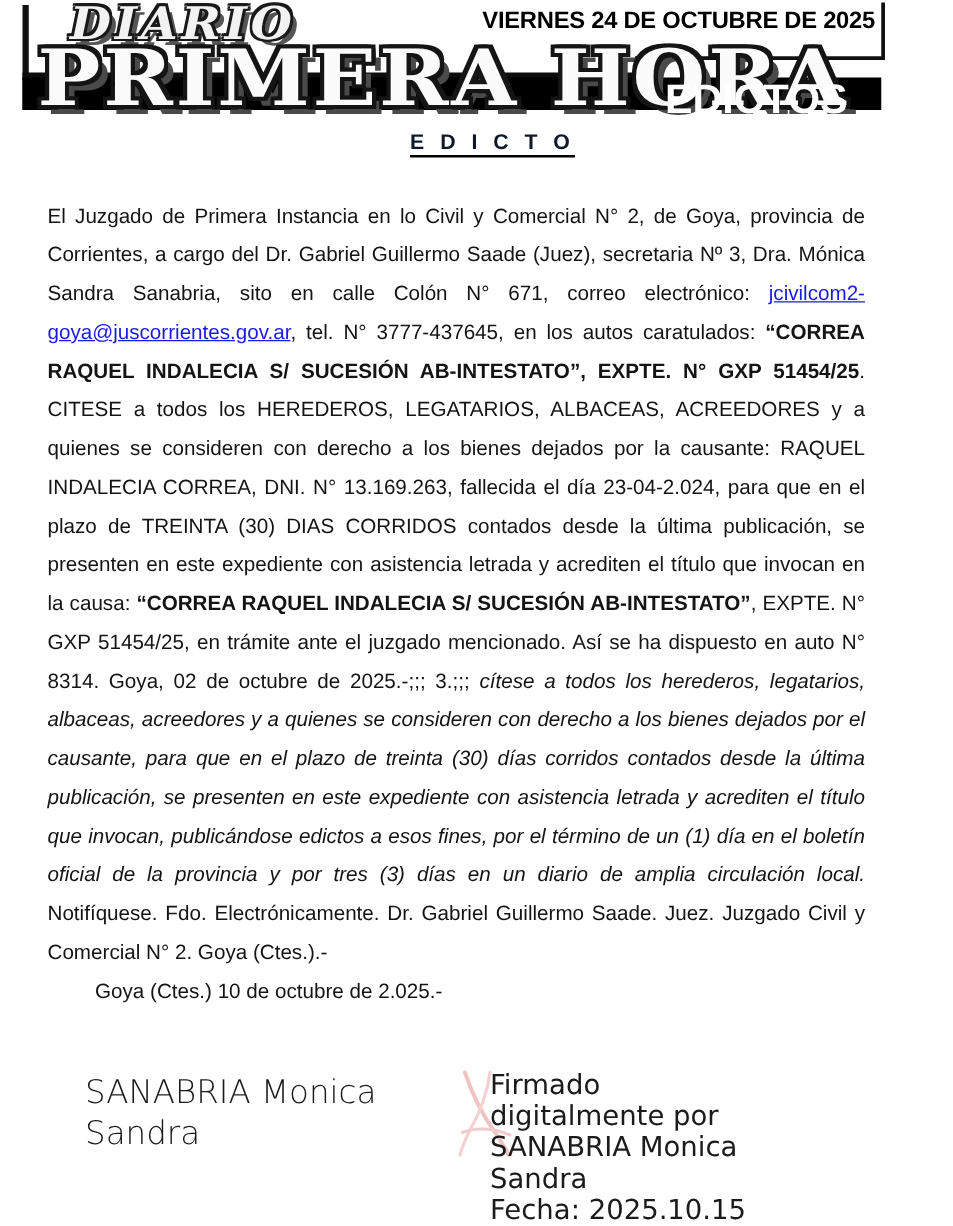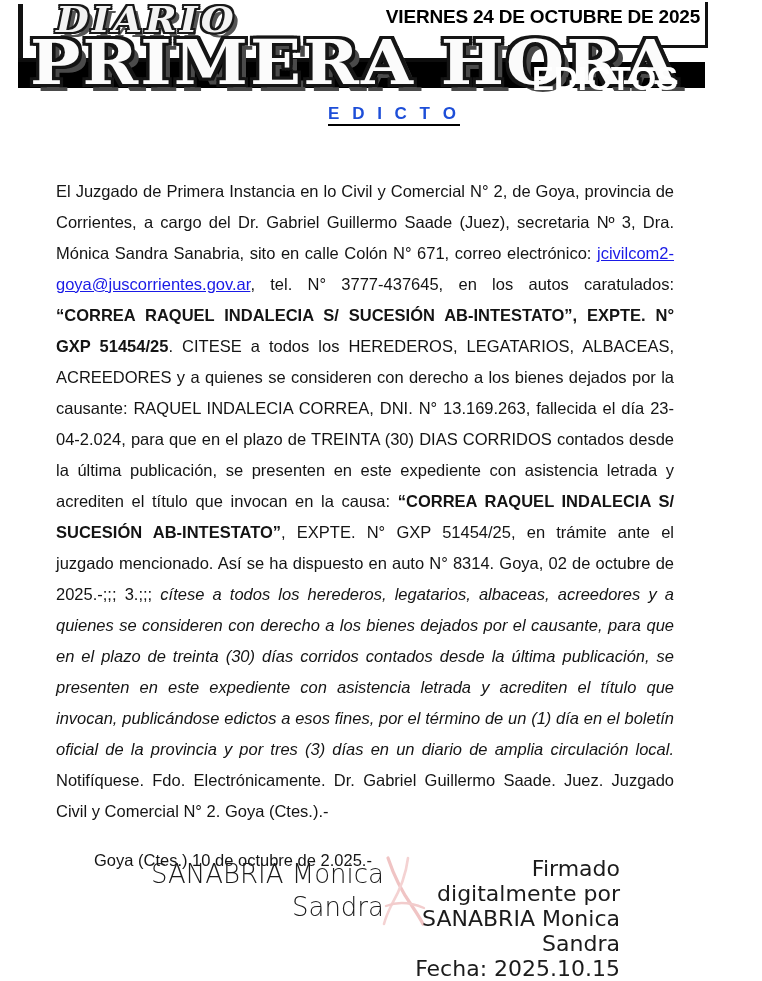--- a/index.html
+++ b/index.html
@@ -89,57 +89,57 @@
     white-space:nowrap;
   }
 
   
   .edicto-title{
     text-align:center;
     margin-top:12px;
     font-size:17px;
     font-weight:bold;
     letter-spacing:4px;
-    color:#1d4ed8;
+    color:#0f172a;
     margin-left:26px;
   }
   .edicto-title span{
     border-bottom:2px solid #000;
     padding-bottom:1px;
   }
 
   
   .doc-body{
     position:absolute;
     left:38px;
     top:158px;
     width:654px;
     text-align:justify;
     font-size:16.5px;
     line-height:31px;
     color:#141414;
     font-family:"Liberation Sans", sans-serif;
   }
-  .doc-body p{margin:18px;text-align:justify;}
+  .doc-body p{margin:0;text-align:justify;}
   .b{font-weight:bold;}
   .i{font-style:italic;}
   .mail{
     color:#1a1ae6;
     text-decoration:underline;
   }
   .closing{
     margin-top:2px;
     text-indent:38px;
     text-align:left;
   }
 
   
   .sig-area{
     position:absolute;
-    left:16px;top:848px;width:604px;height:120px;text-align:right;
+    left:0;top:848px;width:604px;height:120px;
   }
   .sig-name{
     position:absolute;left:68px;top:10px;
     font-family:"DejaVu Sans", sans-serif;
     font-size:26px;
     line-height:33px;
     font-weight:300;
     color:#1b1b1b;
     width:300px;
   }

